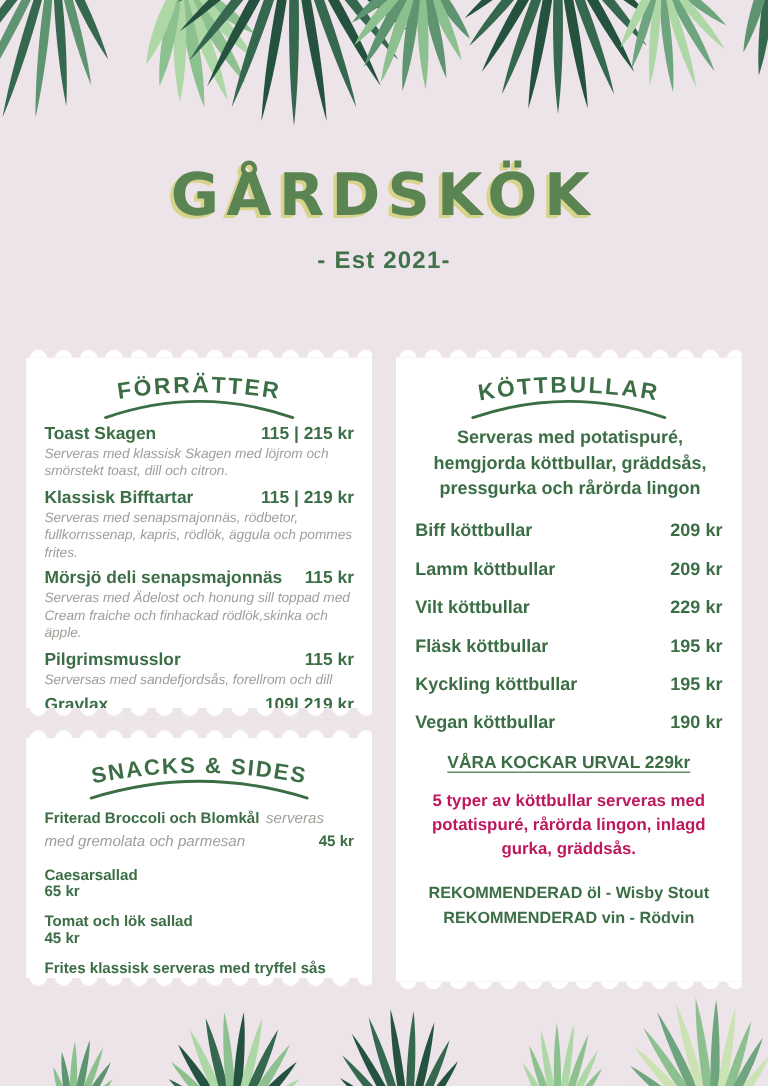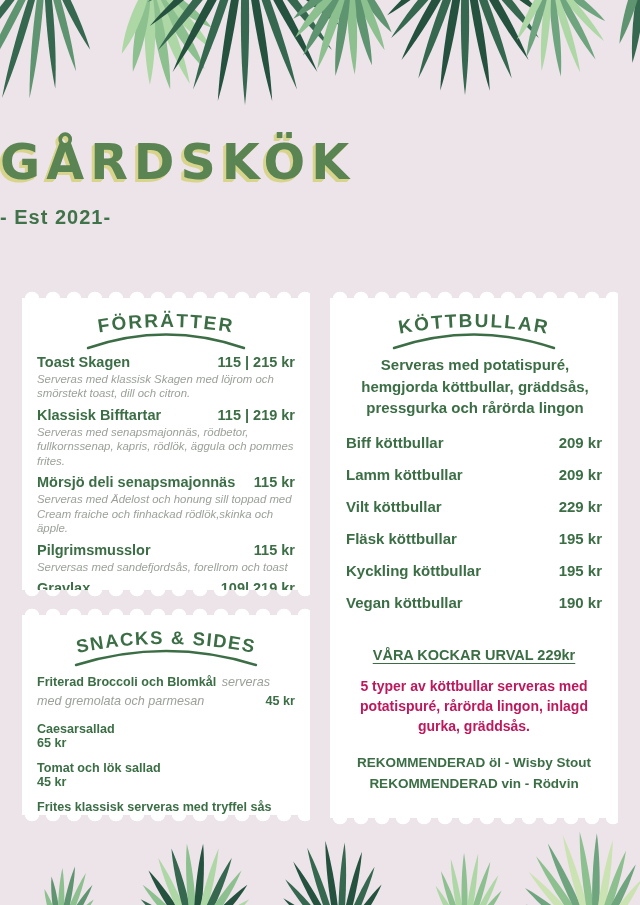--- a/index.html
+++ b/index.html
@@ -9,21 +9,21 @@
     background:#EDE4EA;
     font-family:"Liberation Sans","DejaVu Sans",sans-serif;
     position:relative;
     overflow:hidden;
     color:#3C6E46;
   }
   .deco-svg{ position:absolute; left:0; z-index:0; pointer-events:none; }
   #leaves-top{ top:0; }
   #leaves-bottom{ bottom:0; }
 
-  .masthead{ position:absolute; top:0; left:0; right:0; z-index:1; }
+  .masthead{ position:absolute; top:0; left:0; right:0; text-align:center; z-index:1; }
   .masthead h1{
     margin-top:134px;
     font-size:49px; font-weight:800; letter-spacing:6px;
     color:#5B8453;
     text-shadow:-1px 1px 0 #D8D48C,-2px 2px 0 #D8D48C,-3px 3px 0 #D8D48C;
     font-family:"DejaVu Sans","Liberation Sans",sans-serif;
   }
   .masthead .est{
     margin-top:15px; font-size:20px; font-weight:bold;
     color:#41734A; letter-spacing:1px;
@@ -54,21 +54,21 @@
 
   .sn-first{ position:relative; margin-top:8px; font-size:12.6px; line-height:1.5; padding-right:2px; }
   .sn-name{ font-weight:bold; color:#3C6E46; }
   .sn-inline-desc{ font-style:italic; color:#9BA199; margin-left:2px; }
   .sn-price-abs{ position:absolute; right:0; bottom:0; font-weight:bold; color:#3C6E46; }
   .sn-row{ margin-top:11px; font-size:12.6px; font-weight:bold; color:#3C6E46;flex-direction:column; }
 
   .kb-intro{ margin:6px auto 2px; width:258px; text-align:center;
              font-size:15px; font-weight:bold; line-height:1.44; color:#3C6E46; }
   .kb-row{ margin-top:15px; font-size:15px; font-weight:bold; color:#3C6E46; }
-  .kb-special-heading{ margin-top:36px; text-align:center; font-size:14.5px; font-weight:bold;
+  .kb-special-heading{ margin-top:17px; text-align:center; font-size:14.5px; font-weight:bold;
              color:#3C6E46; text-decoration:underline; text-underline-offset:3px; }
   .kb-special-desc{ margin:13px auto 0; width:248px; text-align:center;
              font-size:14px; font-weight:bold; line-height:1.45; color:#be185d; }
   .kb-rec{ margin-top:16px; text-align:center; font-size:13.5px; font-weight:bold;
              line-height:1.55; color:#3C6E46; }
 </style>
 </head>
 <body>
 
 <svg id="leaves-top" class="deco-svg" width="640" height="130" viewBox="0 0 640 130">
@@ -250,21 +250,21 @@
         <span class="fr-name">Mörsjö deli senapsmajonnäs</span>
         <span class="fr-price">115 kr</span>
       </div>
       <div class="fr-desc">Serveras med Ädelost och honung sill toppad med Cream fraiche och finhackad rödlök,skinka och äpple.</div>
     </div>
     <div class="fr-item">
       <div class="row">
         <span class="fr-name">Pilgrimsmusslor</span>
         <span class="fr-price">115 kr</span>
       </div>
-      <div class="fr-desc">Serversas med sandefjordsås, forellrom och toast</div>
+      <div class="fr-desc">Serversas med sandefjordsås, forellrom och dill</div>
     </div>
     <div class="fr-item">
       <div class="row">
         <span class="fr-name">Gravlax</span>
         <span class="fr-price">109| 219 kr</span>
       </div>
 
     </div>
   </div>
   <div class="scallop bottom"></div>

